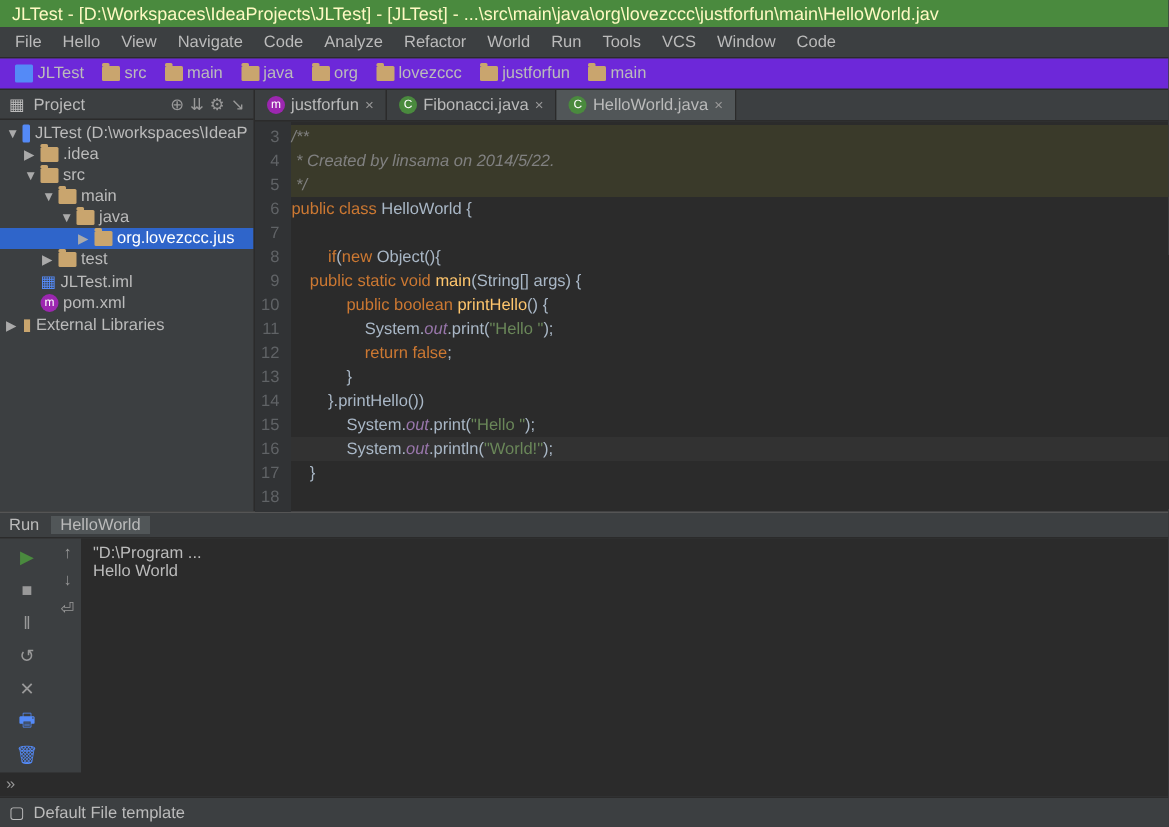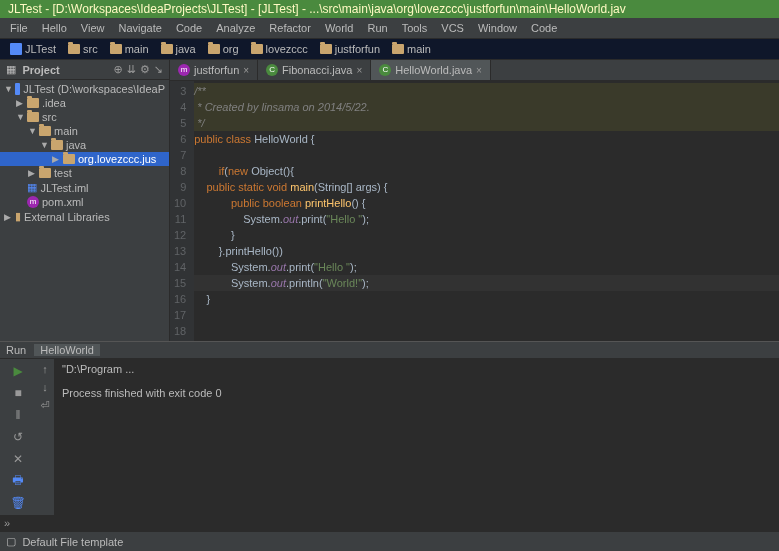--- a/index.html
+++ b/index.html
@@ -1,28 +1,28 @@
 <!DOCTYPE html>
 <html><head>
 <meta charset="utf-8">
 <style>
 *{margin:0;padding:0;box-sizing:border-box;font-family:"Segoe UI",Arial,sans-serif;font-size:11px}
 body{background:#3c3f41;color:#bbb;width:779px;height:551px;overflow:hidden;display:flex;flex-direction:column}
 .titlebar{background:#4a8a3e;color:#fef9c3;padding:2px 8px;font-size:12px;white-space:nowrap;overflow:hidden}
 .menubar{background:#3c3f41;display:flex;gap:2px;padding:2px 4px;border-bottom:1px solid #2b2b2b}
 .menubar span{padding:2px 6px;cursor:pointer}
-.breadcrumb{background:#0f172a;display:flex;gap:4px;padding:3px 6px;border-bottom:1px solid #2b2b2b;align-items:flex-start}
+.breadcrumb{background:#6d28d9;display:flex;gap:4px;padding:3px 6px;border-bottom:1px solid #2b2b2b;align-items:flex-start}
 .bc-item{display:flex;align-items:center;gap:3px;padding:1px 4px}
 .folder-icon{width:12px;height:10px;background:#c9a56e;display:inline-block;border-radius:1px;position:relative}
 .folder-icon::before{content:"";position:absolute;top:-2px;left:0;width:5px;height:2px;background:#c9a56e;border-radius:1px 1px 0 0}
 .proj-icon{width:12px;height:12px;background:#548af7;display:inline-block;border-radius:1px}
 .main-area{display:flex;flex:1;overflow:hidden}
 .sidebar{width:170px;background:#3c3f41;border-right:1px solid #2b2b2b;display:flex;flex-direction:column}
 .sidebar-header{display:flex;align-items:center;padding:3px 6px;border-bottom:1px solid #2b2b2b;gap:6px}
-.sidebar-header .title{font-weight:bold}
+.sidebar-header .title{font-weight:normal}
 .sidebar-tools{margin-left:auto;display:flex;gap:4px;color:#999}
 .tree{flex:1;overflow:auto;padding:2px 0}
 .tree-row{display:flex;align-items:center;gap:3px;padding:1px 4px;white-space:nowrap;cursor:pointer}
 .tree-row.selected{background:#2f65ca;color:#fff}
 .indent1{padding-left:16px}.indent2{padding-left:28px}.indent3{padding-left:40px}.indent4{padding-left:52px}
 .arrow{width:8px;display:inline-block;color:#aaa;font-size:9px}
 .editor-area{flex:1;display:flex;flex-direction:column;background:#2b2b2b}
 .tabs{display:flex;background:#3c3f41;border-bottom:1px solid #2b2b2b}
 .tab{display:flex;align-items:center;gap:4px;padding:4px 8px;border-right:1px solid #2b2b2b;cursor:pointer}
 .tab.active{background:#515658}
@@ -209,20 +209,21 @@
       <div class="code t">
         <div class="code-line highlight-line"><span class="c">/**</span></div>
         <div class="code-line highlight-line"><span class="c"> * Created by linsama on 2014/5/22.</span></div>
         <div class="code-line highlight-line"><span class="c"> */</span></div>
         <div class="code-line"><span class="k">public class </span><span>HelloWorld </span><span>{</span></div>
         <div class="code-line"></div>
         <div class="code-line"><span class="k">        if</span><span>(</span><span class="k">new </span><span>Object(){</span></div>
         <div class="code-line"><span class="k">    public static void </span><span class="n">main</span><span>(String[] args) {</span></div>
         <div class="code-line"><span class="k">            public boolean </span><span class="n">printHello</span><span>() {</span></div>
         <div class="code-line"><span>                System.</span><span class="p">out</span><span>.print(</span><span class="s">"Hello "</span><span>);</span></div>
+        <div class="code-line"><span class="k">                return false</span><span>;</span></div>
         <div class="code-line"><span>            }</span></div>
         <div class="code-line"><span>        }.printHello())</span></div>
         <div class="code-line"><span>            System.</span><span class="p">out</span><span>.print(</span><span class="s">"Hello "</span><span>);</span></div>
         <div class="code-line caret-line"><span>            System.</span><span class="p">out</span><span>.println(</span><span class="s">"World!"</span><span>);</span></div>
         <div class="code-line"><span>    }</span></div>
         <div class="code-line"></div>
 
       </div>
     </div>
   </div>
@@ -243,22 +244,22 @@
       <div style="color:#548af7">🖶</div>
       <div style="color:#548af7">🗑</div>
     </div>
     <div style="width:18px;background:#3c3f41;display:flex;flex-direction:column;align-items:center;padding:4px 0;gap:6px;color:#999">
       <div>↑</div>
       <div>↓</div>
       <div>⏎</div>
     </div>
     <div class="run-output">
       <div>"D:\Program ...</div>
+      <div>Hello World</div>
       <div style="height:12px"></div>
-      <div>Process finished with exit code 0</div>
     </div>
   </div>
   <div style="padding:2px 4px;color:#999">»</div>
 </div>
 
 <div class="statusbar">
   <span>▢</span>
   <span>Default File template</span>
 </div>
 

